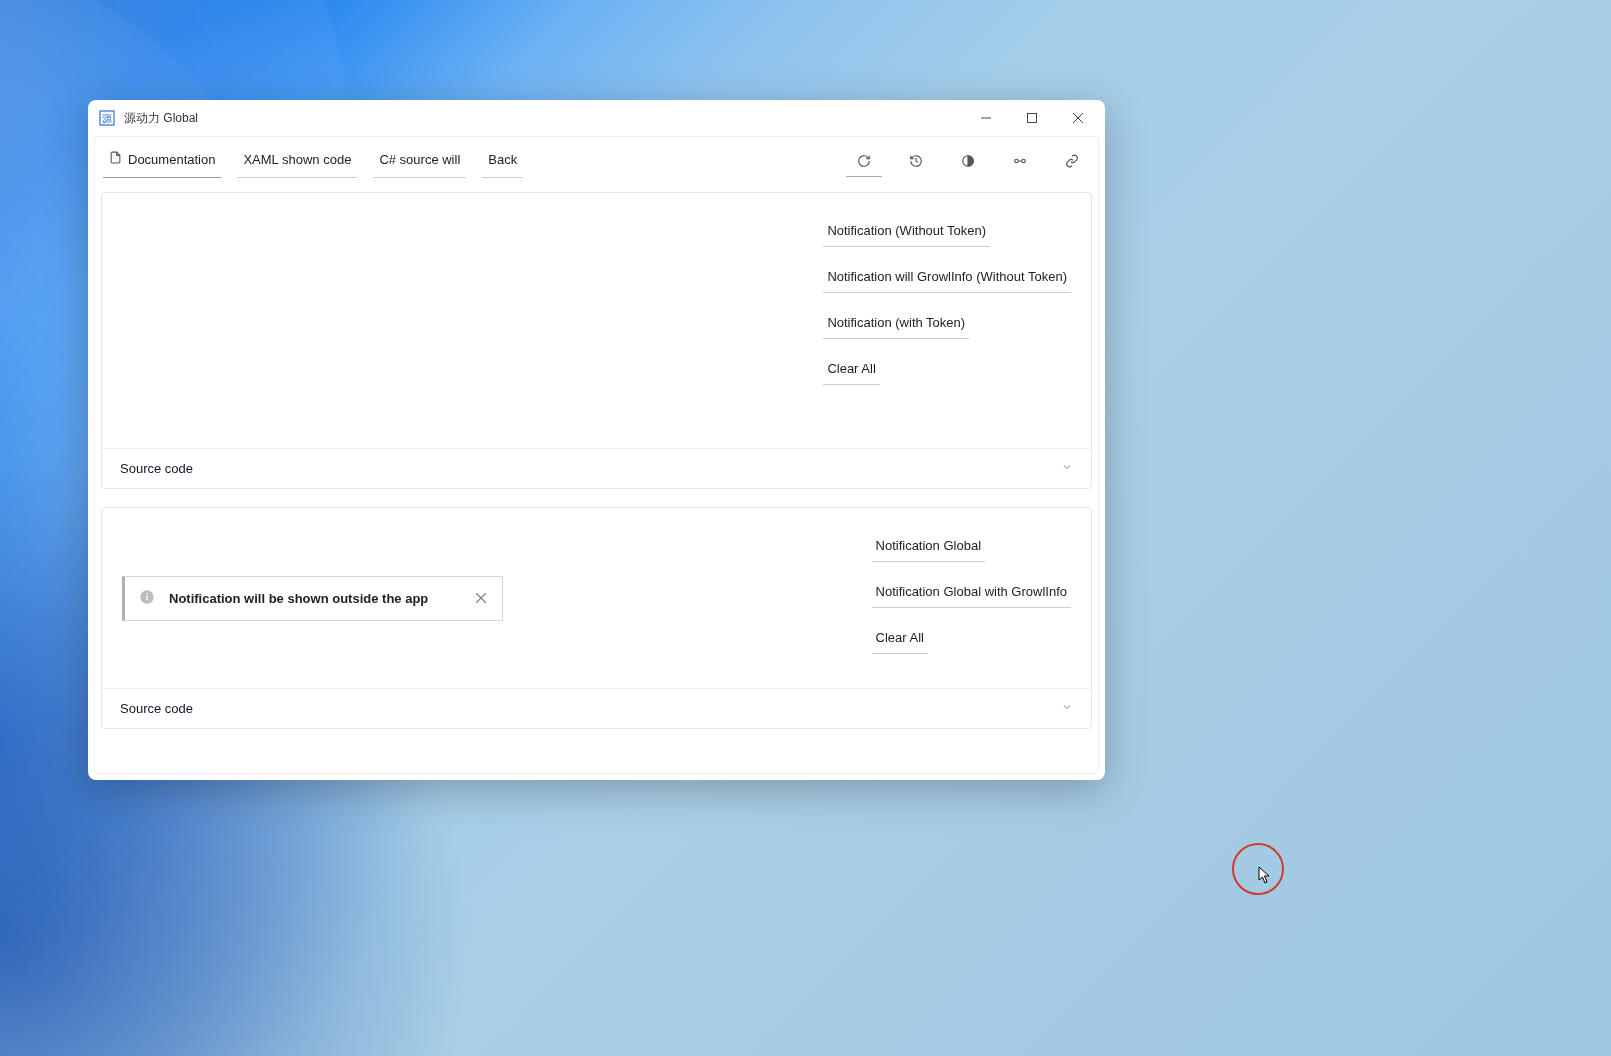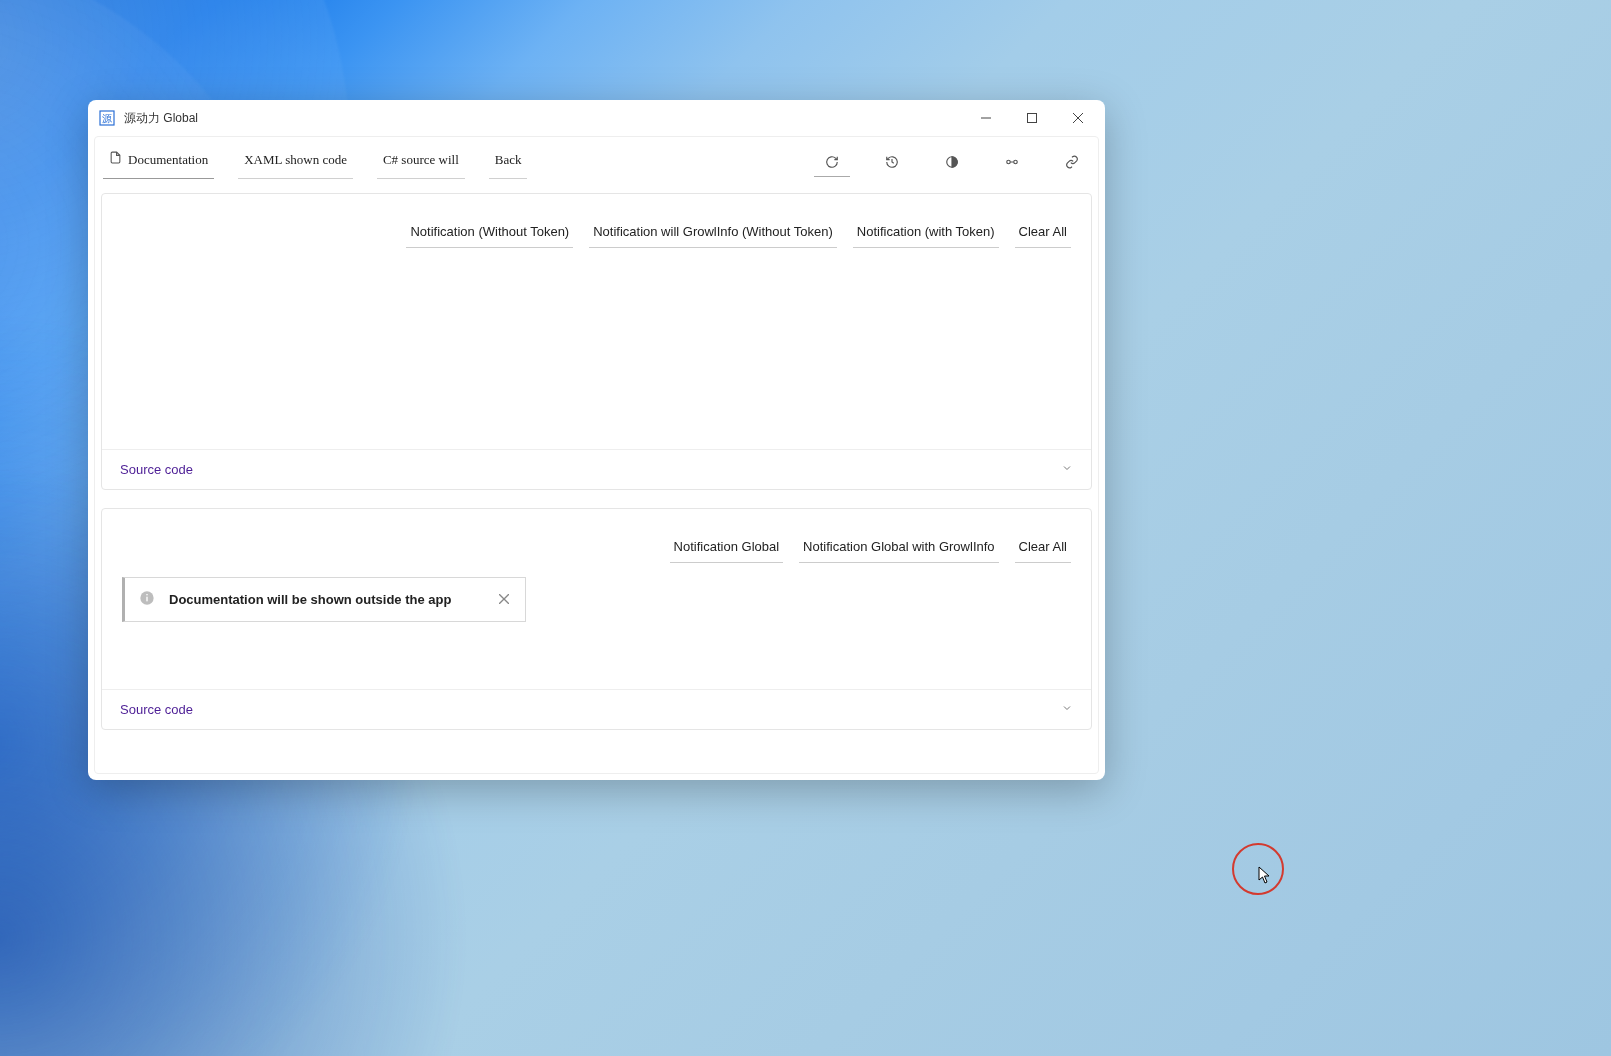--- a/index.html
+++ b/index.html
@@ -43,22 +43,22 @@
     flex: 1; margin: 0 6px 6px 6px;
     border: 1px solid #eee;
     border-radius: 4px;
     background: #fff;
     display: flex; flex-direction: column;
     overflow: hidden;
   }
   .toolbar {
     display: flex; align-items: center;
     padding: 8px 8px 0 8px;
-    gap: 24px;
-    font-size: 13px; color: #222; font-family: Liberation Serif, serif;
+    gap: 16px;
+    font-size: 13px; color: #222;
   }
   .tab {
     display: flex; align-items: center; gap: 6px;
     padding: 6px 6px 10px 6px;
     border-bottom: 1px solid #d0d0d0;
     cursor: pointer;
   }
   .tab.active { border-bottom: 1px solid #999; }
   .toolbar .spacer { flex: 1; }
   .tool-icon {
@@ -77,21 +77,21 @@
     margin: 4px 2px 18px 2px;
     background: #fff;
   }
   .card-body {
     min-height: 180px;
     display: flex;
     padding: 24px 20px;
   }
   .card-body.first { min-height: 255px; }
   .left-area { flex: 1; display: flex; align-items: center; }
-  .right-area { display: flex; flex-direction: row; gap: 16px; align-items: flex-start; }
+  .right-area { display: flex; flex-direction: column; gap: 16px; align-items: flex-start; }
 
   .link-btn {
     font-size: 13px; color: #222;
     padding: 6px 4px 8px 4px;
     border-bottom: 1px solid #ccc;
     cursor: pointer;
     white-space: nowrap;
   }
 
   .alert {
@@ -102,21 +102,21 @@
     padding: 12px 14px;
     font-size: 13px; font-weight: 600; color: #222;
   }
   .alert .info-icon { color: #888; flex-shrink: 0; }
   .alert .close-btn { color: #888; cursor: pointer; padding: 2px; }
 
   .expander {
     border-top: 1px solid #eee;
     display: flex; align-items: center; justify-content: space-between;
     padding: 12px 18px;
-    font-size: 13px; color: #4c1d95;
+    font-size: 13px; color: #0f172a;
     cursor: pointer;
   }
   .chev { color: #777; }
 
   .cursor-ring {
     position: absolute;
     left: 1232px; top: 843px;
     width: 52px; height: 52px;
     border: 2px solid #d33a2f;
     border-radius: 50%;
@@ -245,21 +245,21 @@
         <div class="card-body">
           <div class="left-area">
             <div class="alert">
               <span class="info-icon">
                 <svg width="16" height="16" viewBox="0 0 24 24" fill="currentColor">
                     <circle cx="12" cy="12" r="10" fill="#bdbdbd"></circle>
                     <rect x="11" y="10" width="2" height="7" fill="#fff"></rect>
                     <rect x="11" y="6" width="2" height="2" fill="#fff"></rect>
                   </svg>
               </span>
-              <span>Documentation will be shown outside the app</span>
+              <span>Notification will be shown outside the app</span>
               <span style="width:18px"></span>
               <span class="close-btn">
                 <svg width="10" height="10" viewBox="0 0 10 10">
                     <line x1="0" y1="0" x2="10" y2="10" stroke="currentColor" stroke-width="1.3"></line>
                     <line x1="10" y1="0" x2="0" y2="10" stroke="currentColor" stroke-width="1.3"></line>
                   </svg>
               </span>
             </div>
           </div>
           <div class="right-area">

